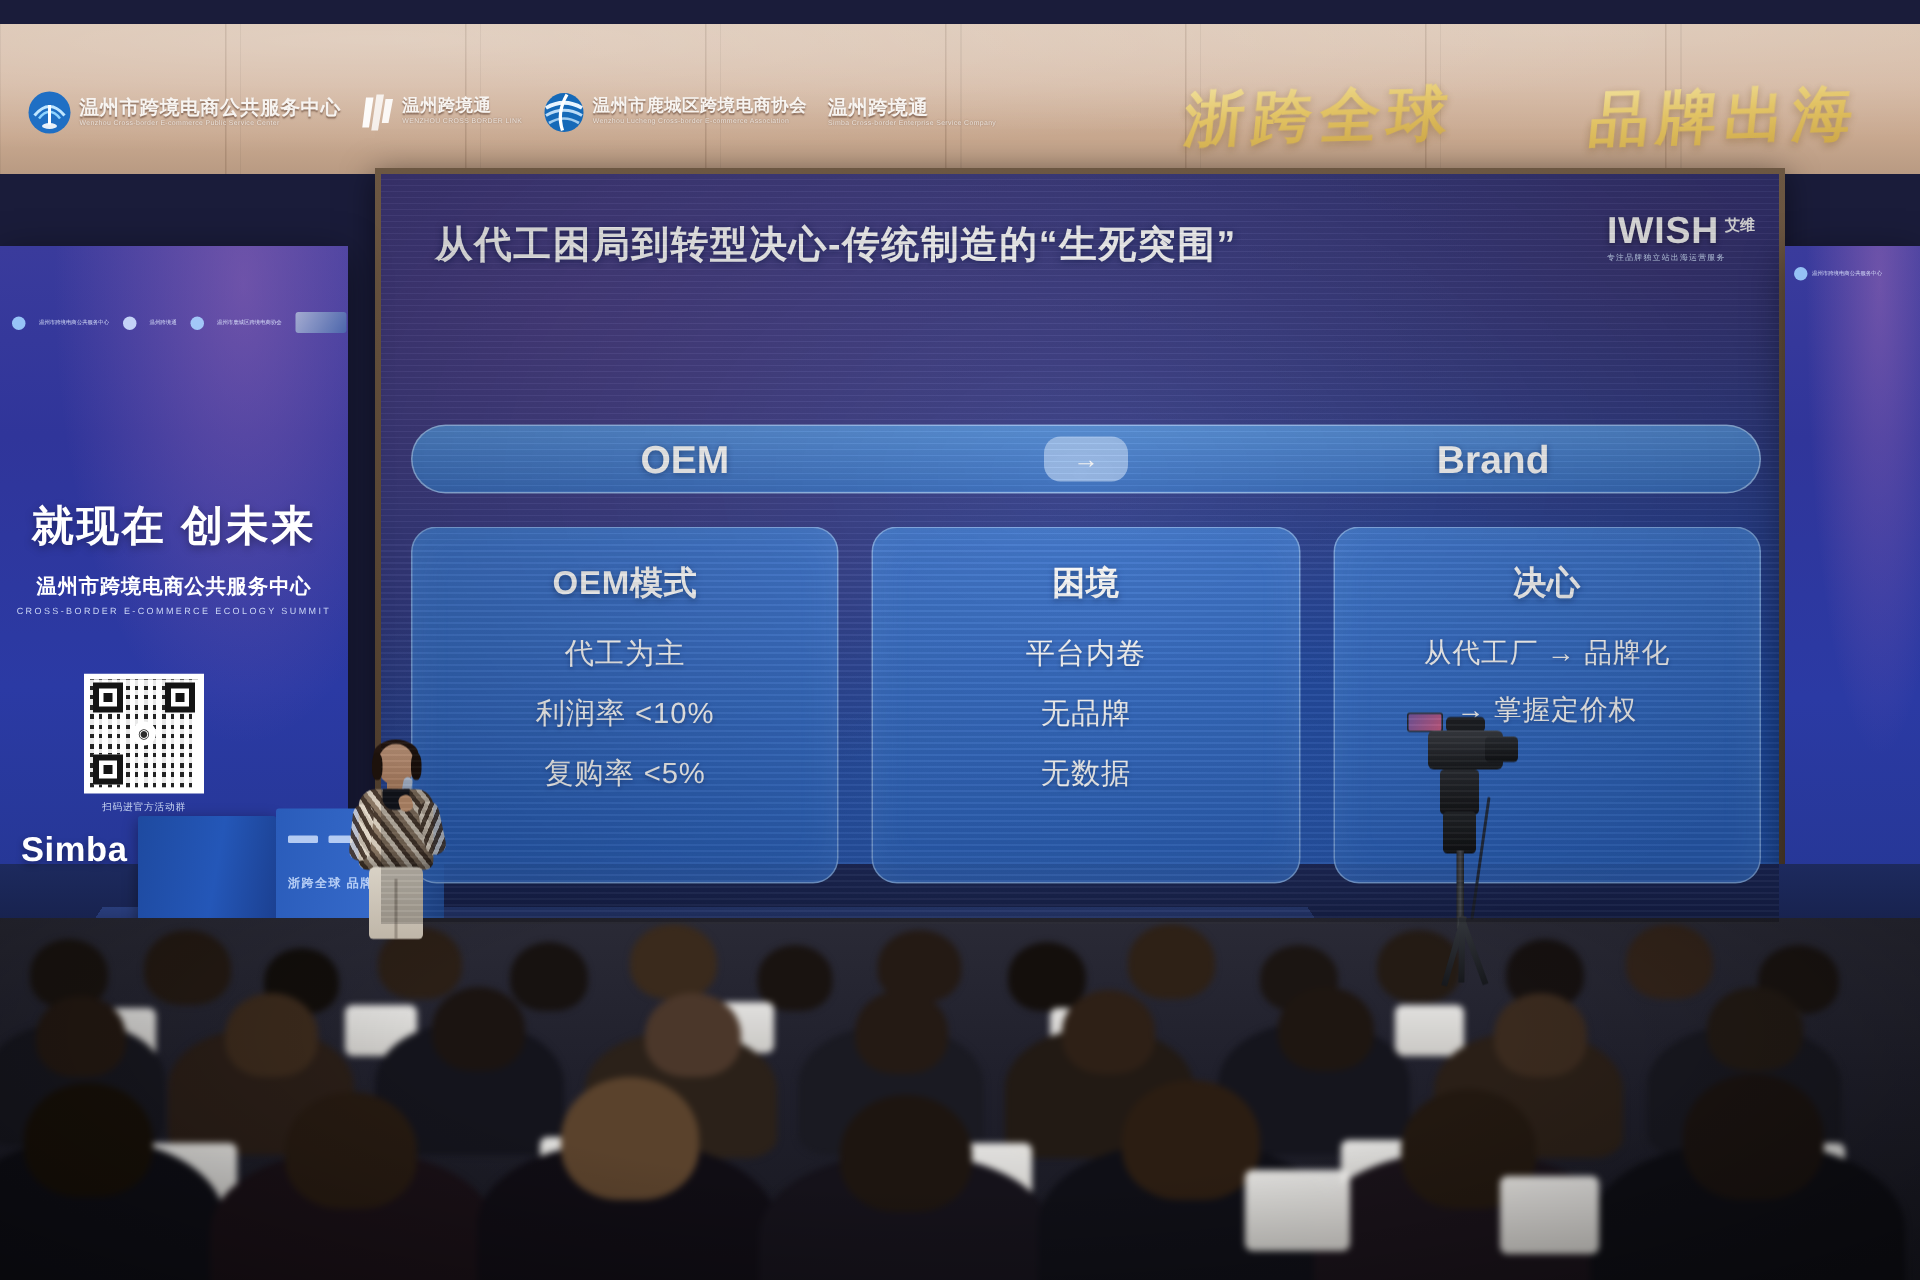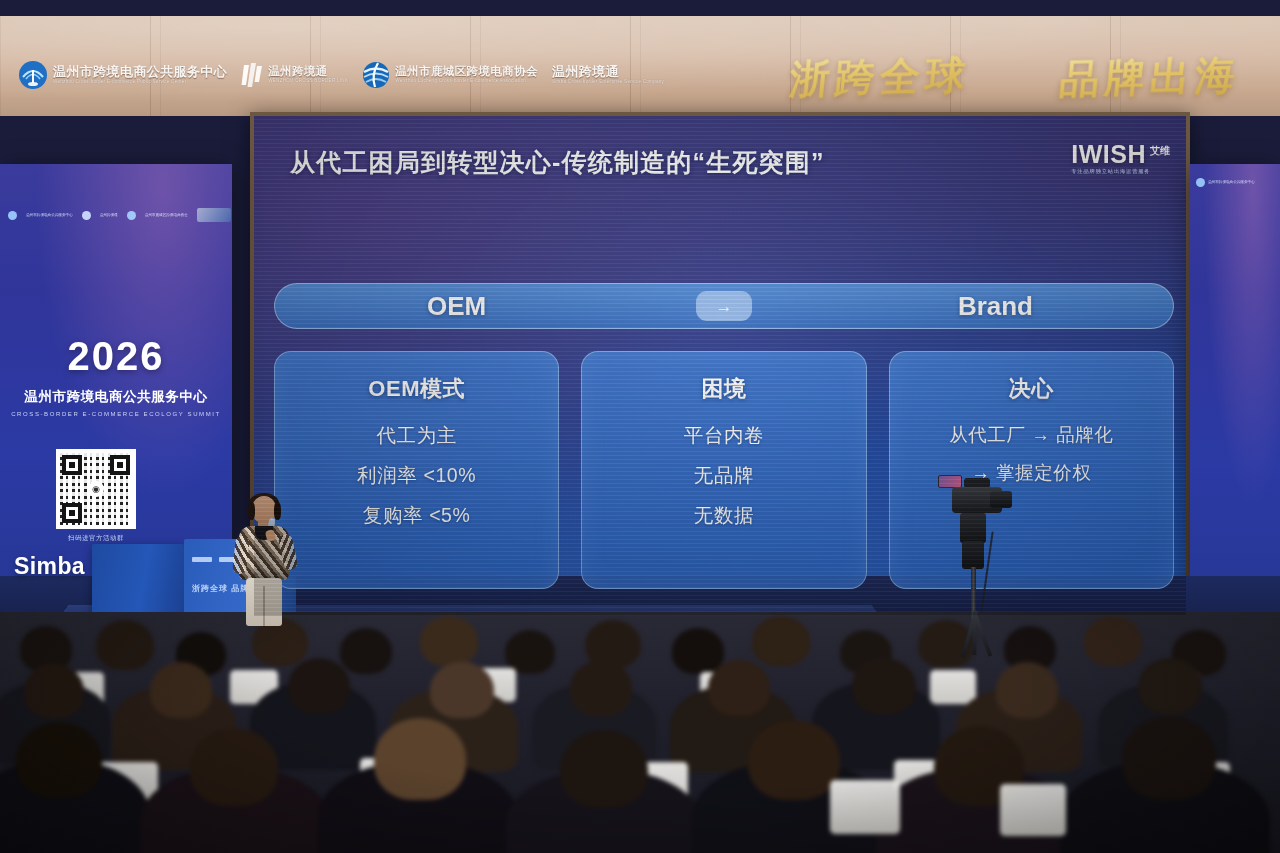--- a/index.html
+++ b/index.html
@@ -602,21 +602,21 @@
       <span class="blogo-dot"></span>
       <span class="blogo-txt">温州市跨境电商公共服务中心</span>
       <span class="blogo-dot" style="background:#cfe0ff"></span>
       <span class="blogo-txt">温州跨境通</span>
       <span class="blogo-dot" style="background:#a8d2ff"></span>
       <span class="blogo-txt">温州市鹿城区跨境电商协会</span>
       <span class="blogo-box"></span>
     </div>
 
     <div class="banner-head">
-      <div class="bh-year">2026</div>
+      <div class="bh-main">就现在 创未来</div>
       <div class="bh-sub">温州市跨境电商公共服务中心</div>
       <div class="bh-en">CROSS-BORDER E-COMMERCE ECOLOGY SUMMIT</div>
     </div>
   </div>
 
   <div class="qr-wrap">
     <div class="qr">
       <div class="qr-noise"></div>
       <span class="qr-eye tl"></span>
       <span class="qr-eye tr"></span>

